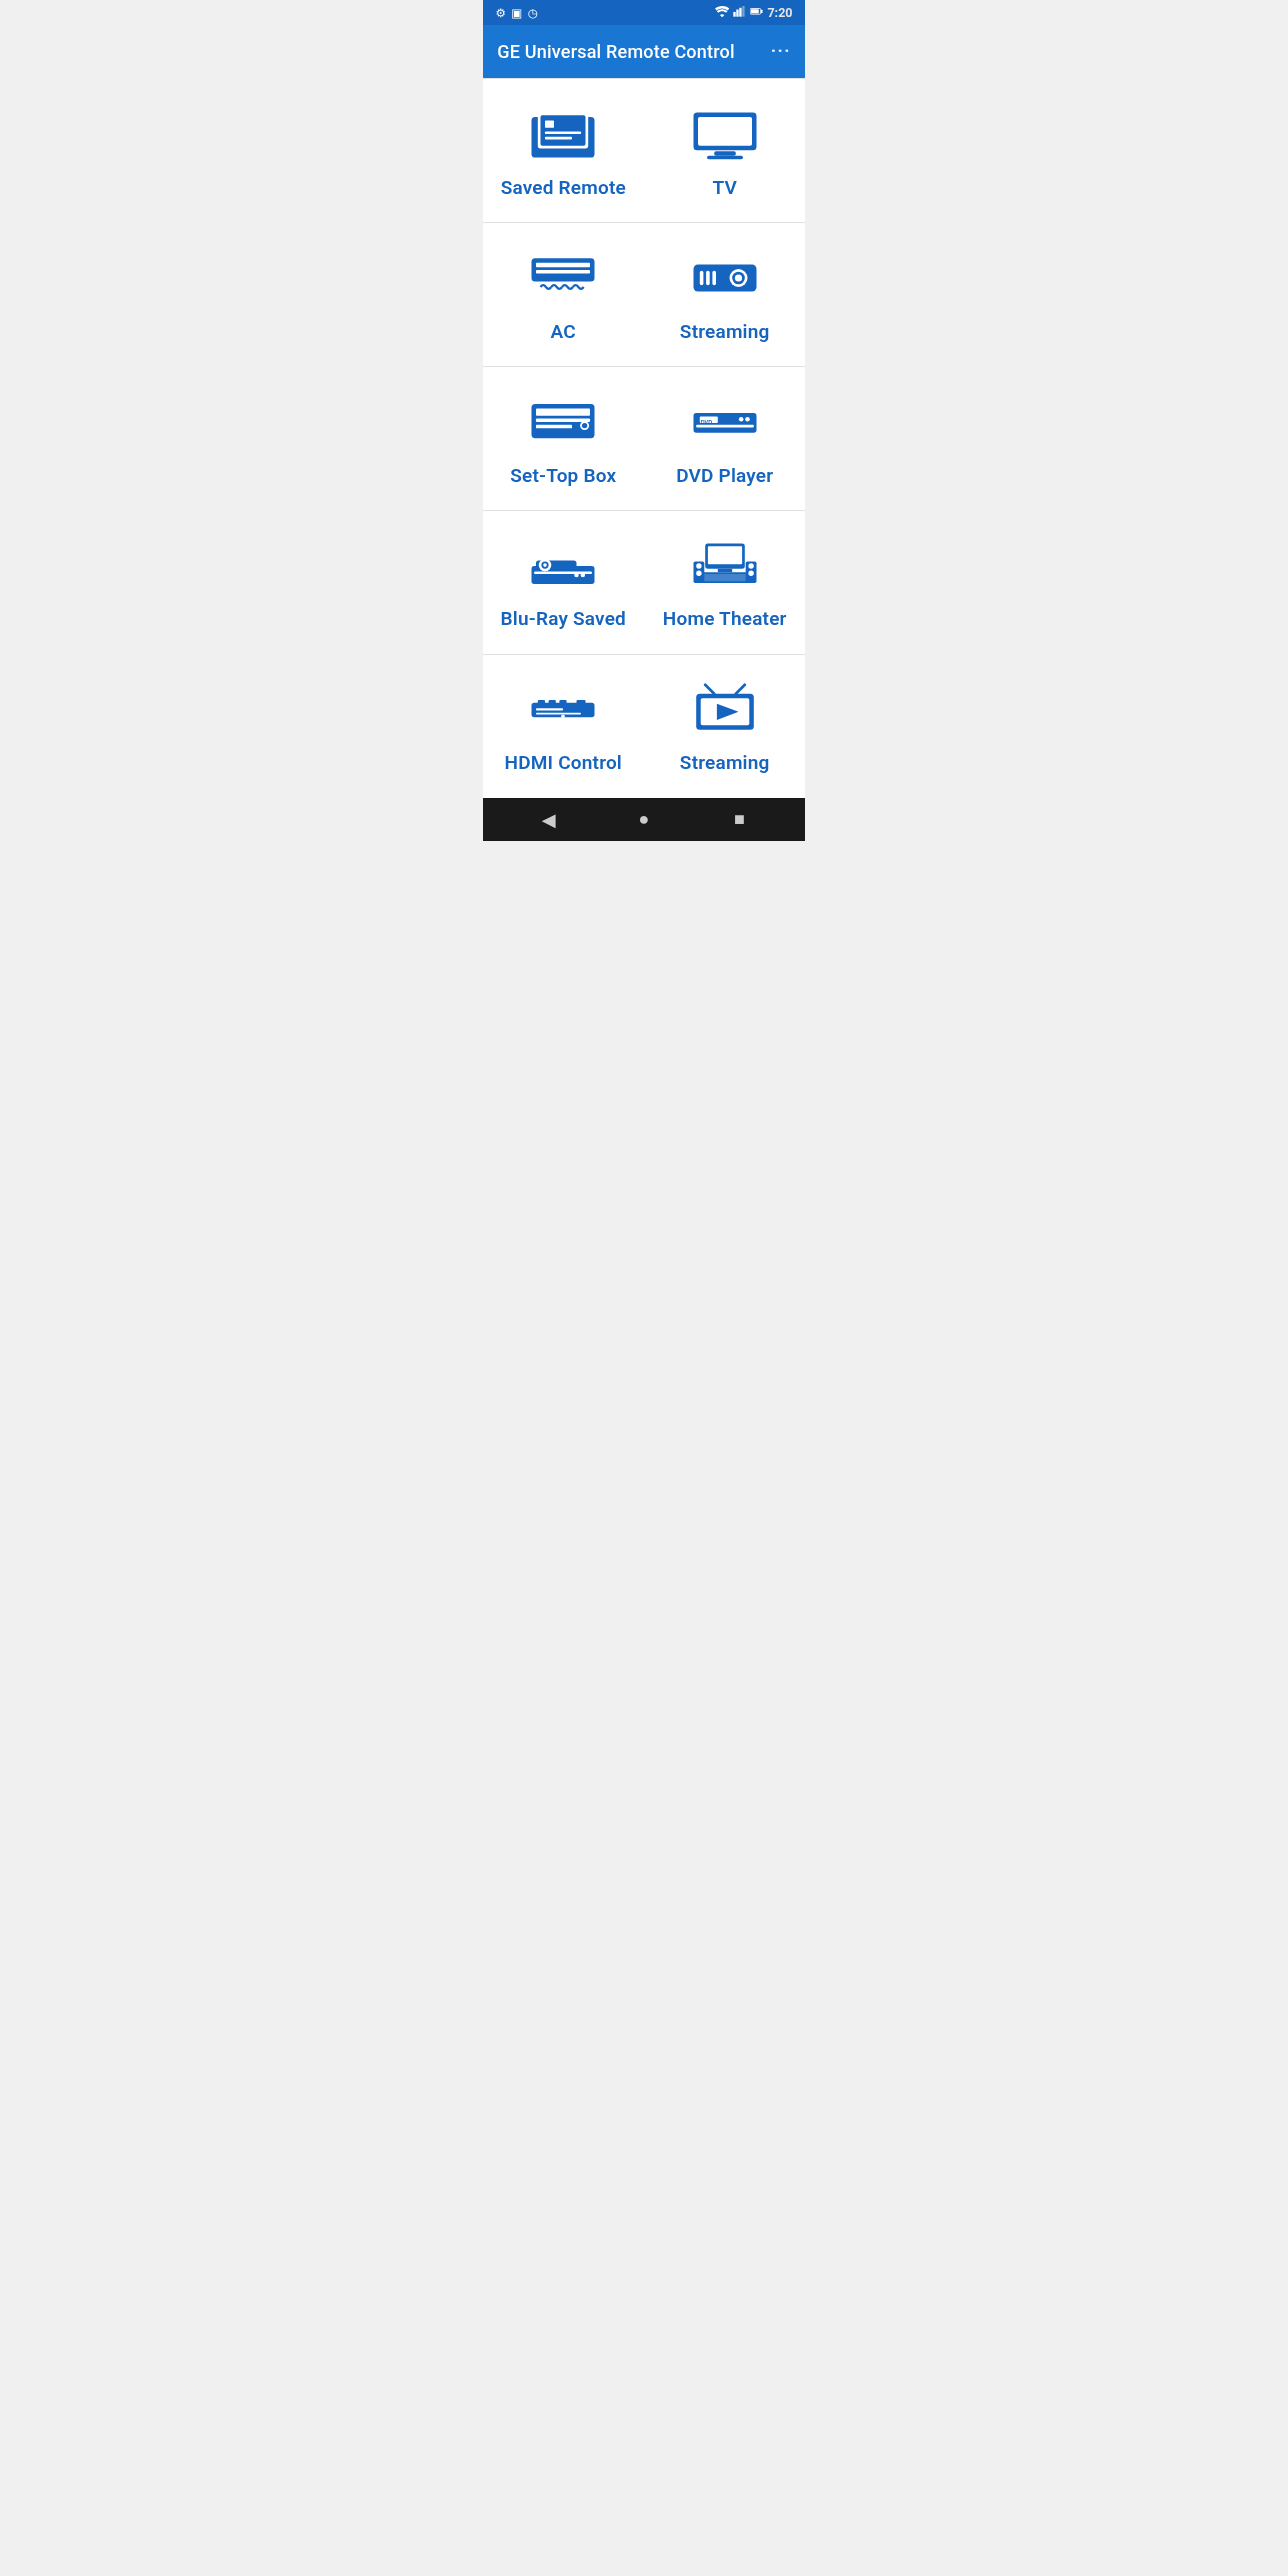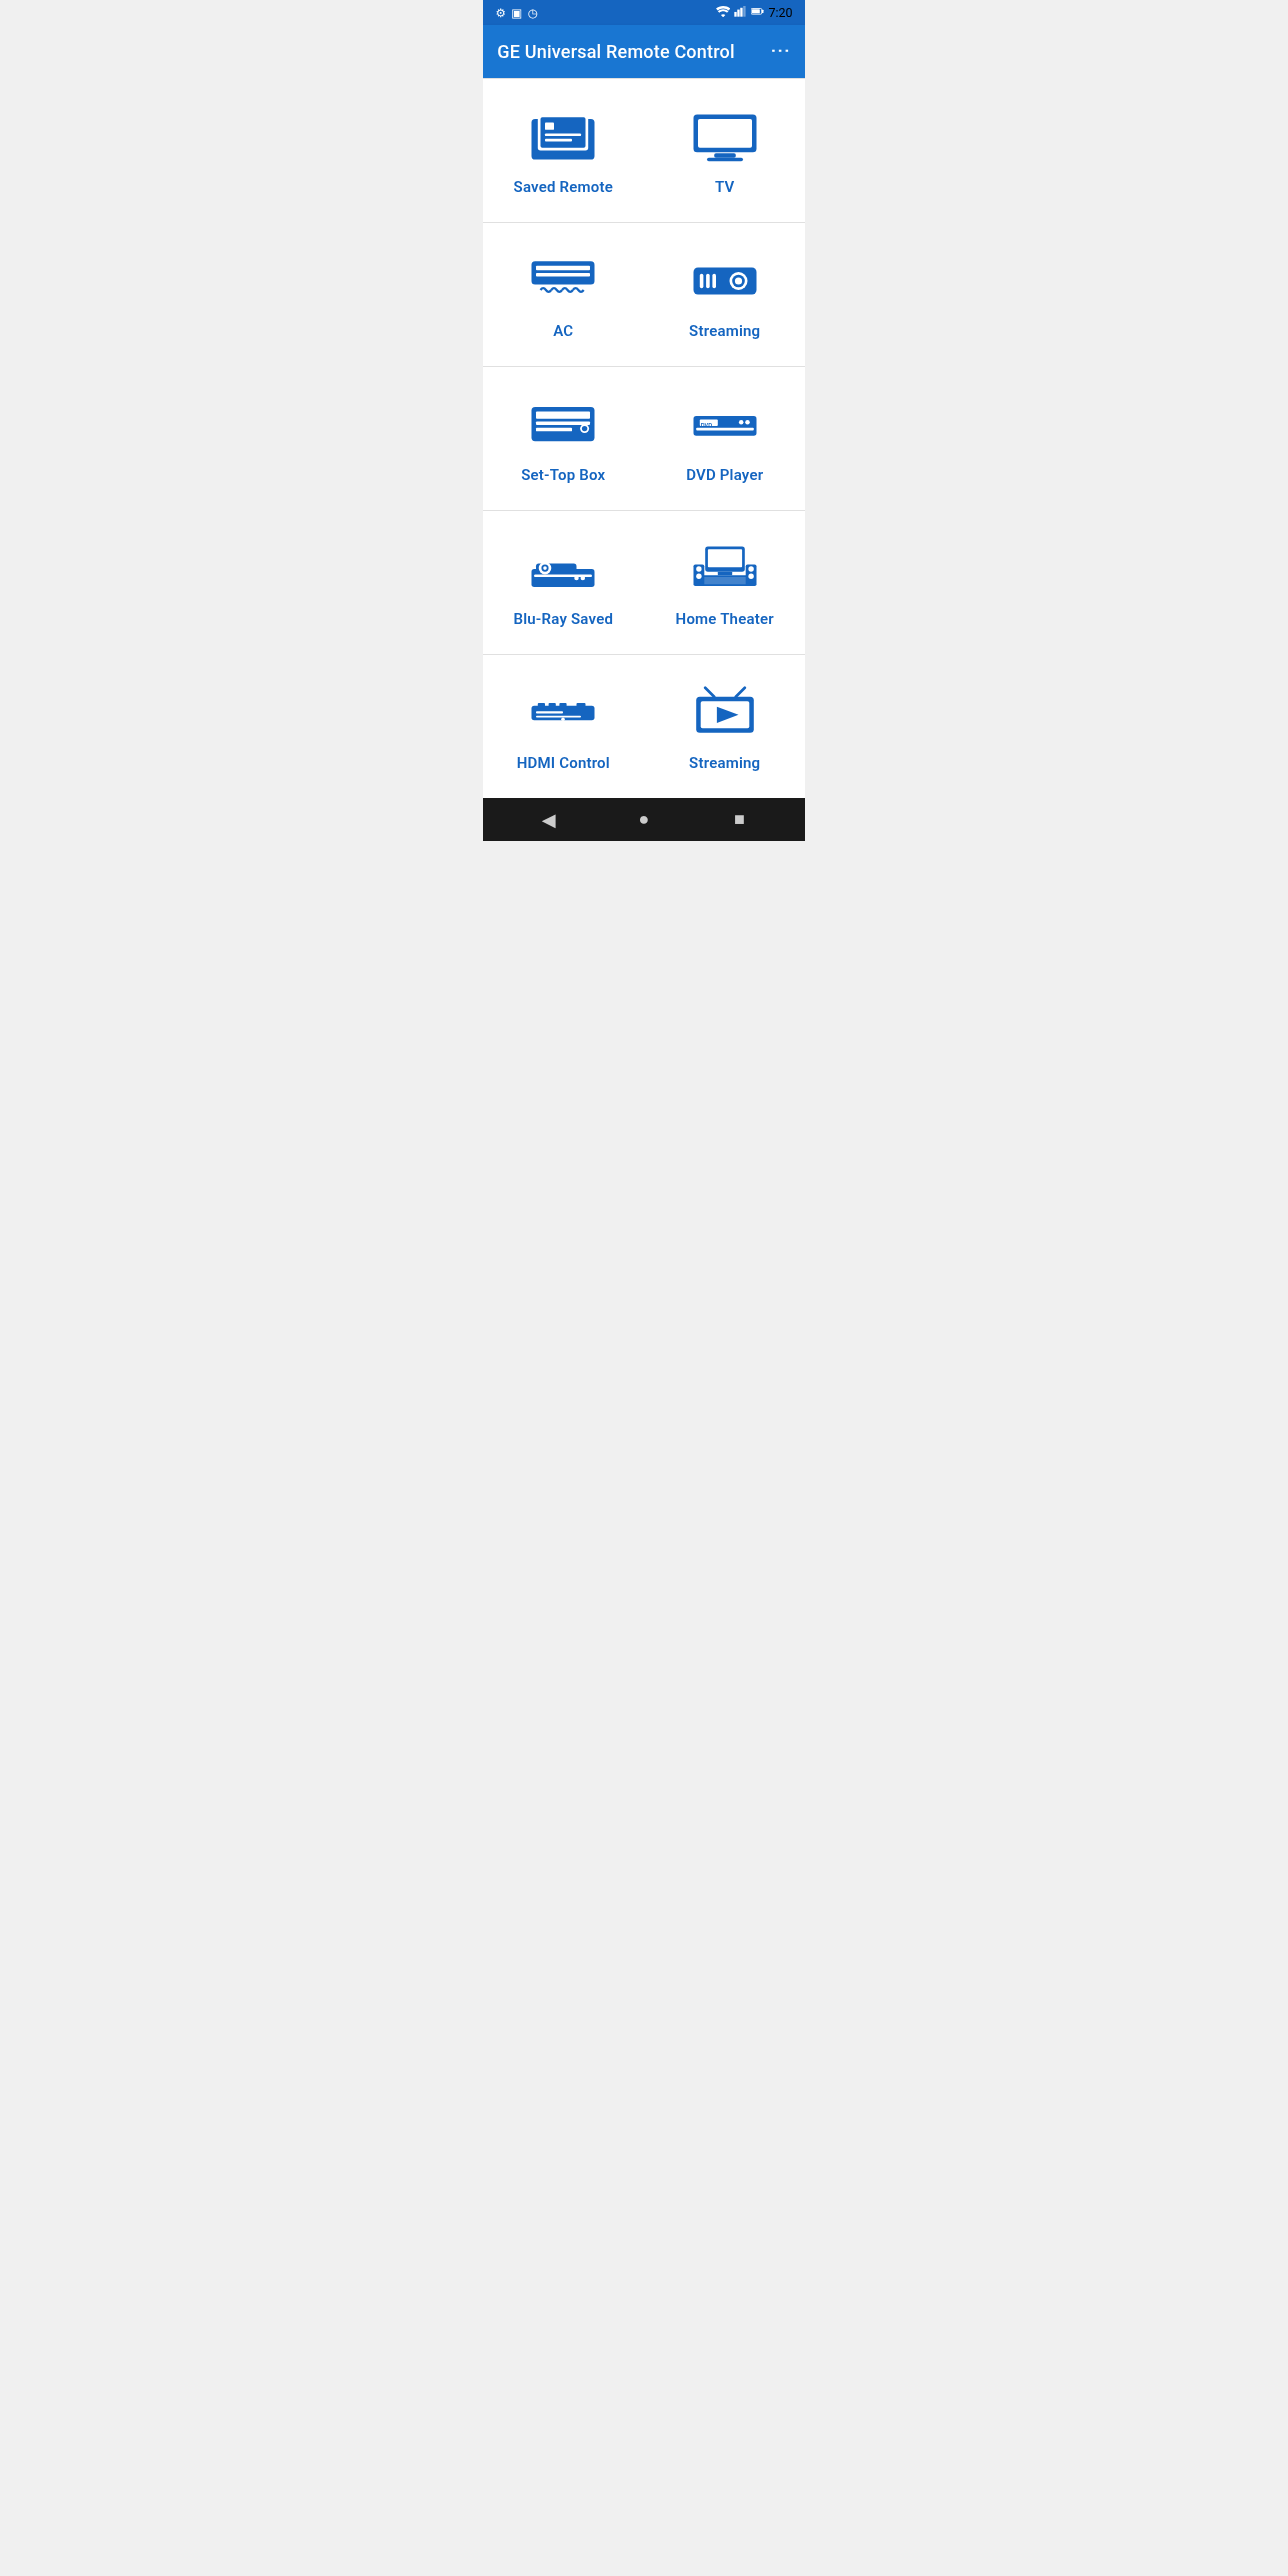--- a/index.html
+++ b/index.html
@@ -37,22 +37,22 @@
       align-items: center;
       font-size: 11.6px;
       font-weight: bold;
     }
     .status-icon {
       font-size: 11.6px;
       color: white;
     }
     .status-time {
       font-size: 12.5px;
-      font-weight: normal;
-      color: #000000;
+      font-weight: bold;
+      color: #e5e5e5;
     }
 
     
     .app-bar {
       background: #1976D2;
       color: white;
       display: flex;
       align-items: center;
       justify-content: space-between;
       padding: 0 14.3px;
@@ -103,21 +103,21 @@
       align-items: center;
       justify-content: center;
       margin-bottom: 14.3px;
       color: #1565C0;
     }
     .device-icon svg {
       fill: #1565C0;
     }
 
     .device-label {
-      font-size: 15px;
+      font-size: 19px;
       font-weight: 600;
       color: #1565C0;
       text-align: center;
       letter-spacing: 0.2px;
     }
 
     
     .nav-bar {
       background: #1a1a1a;
       display: flex;

